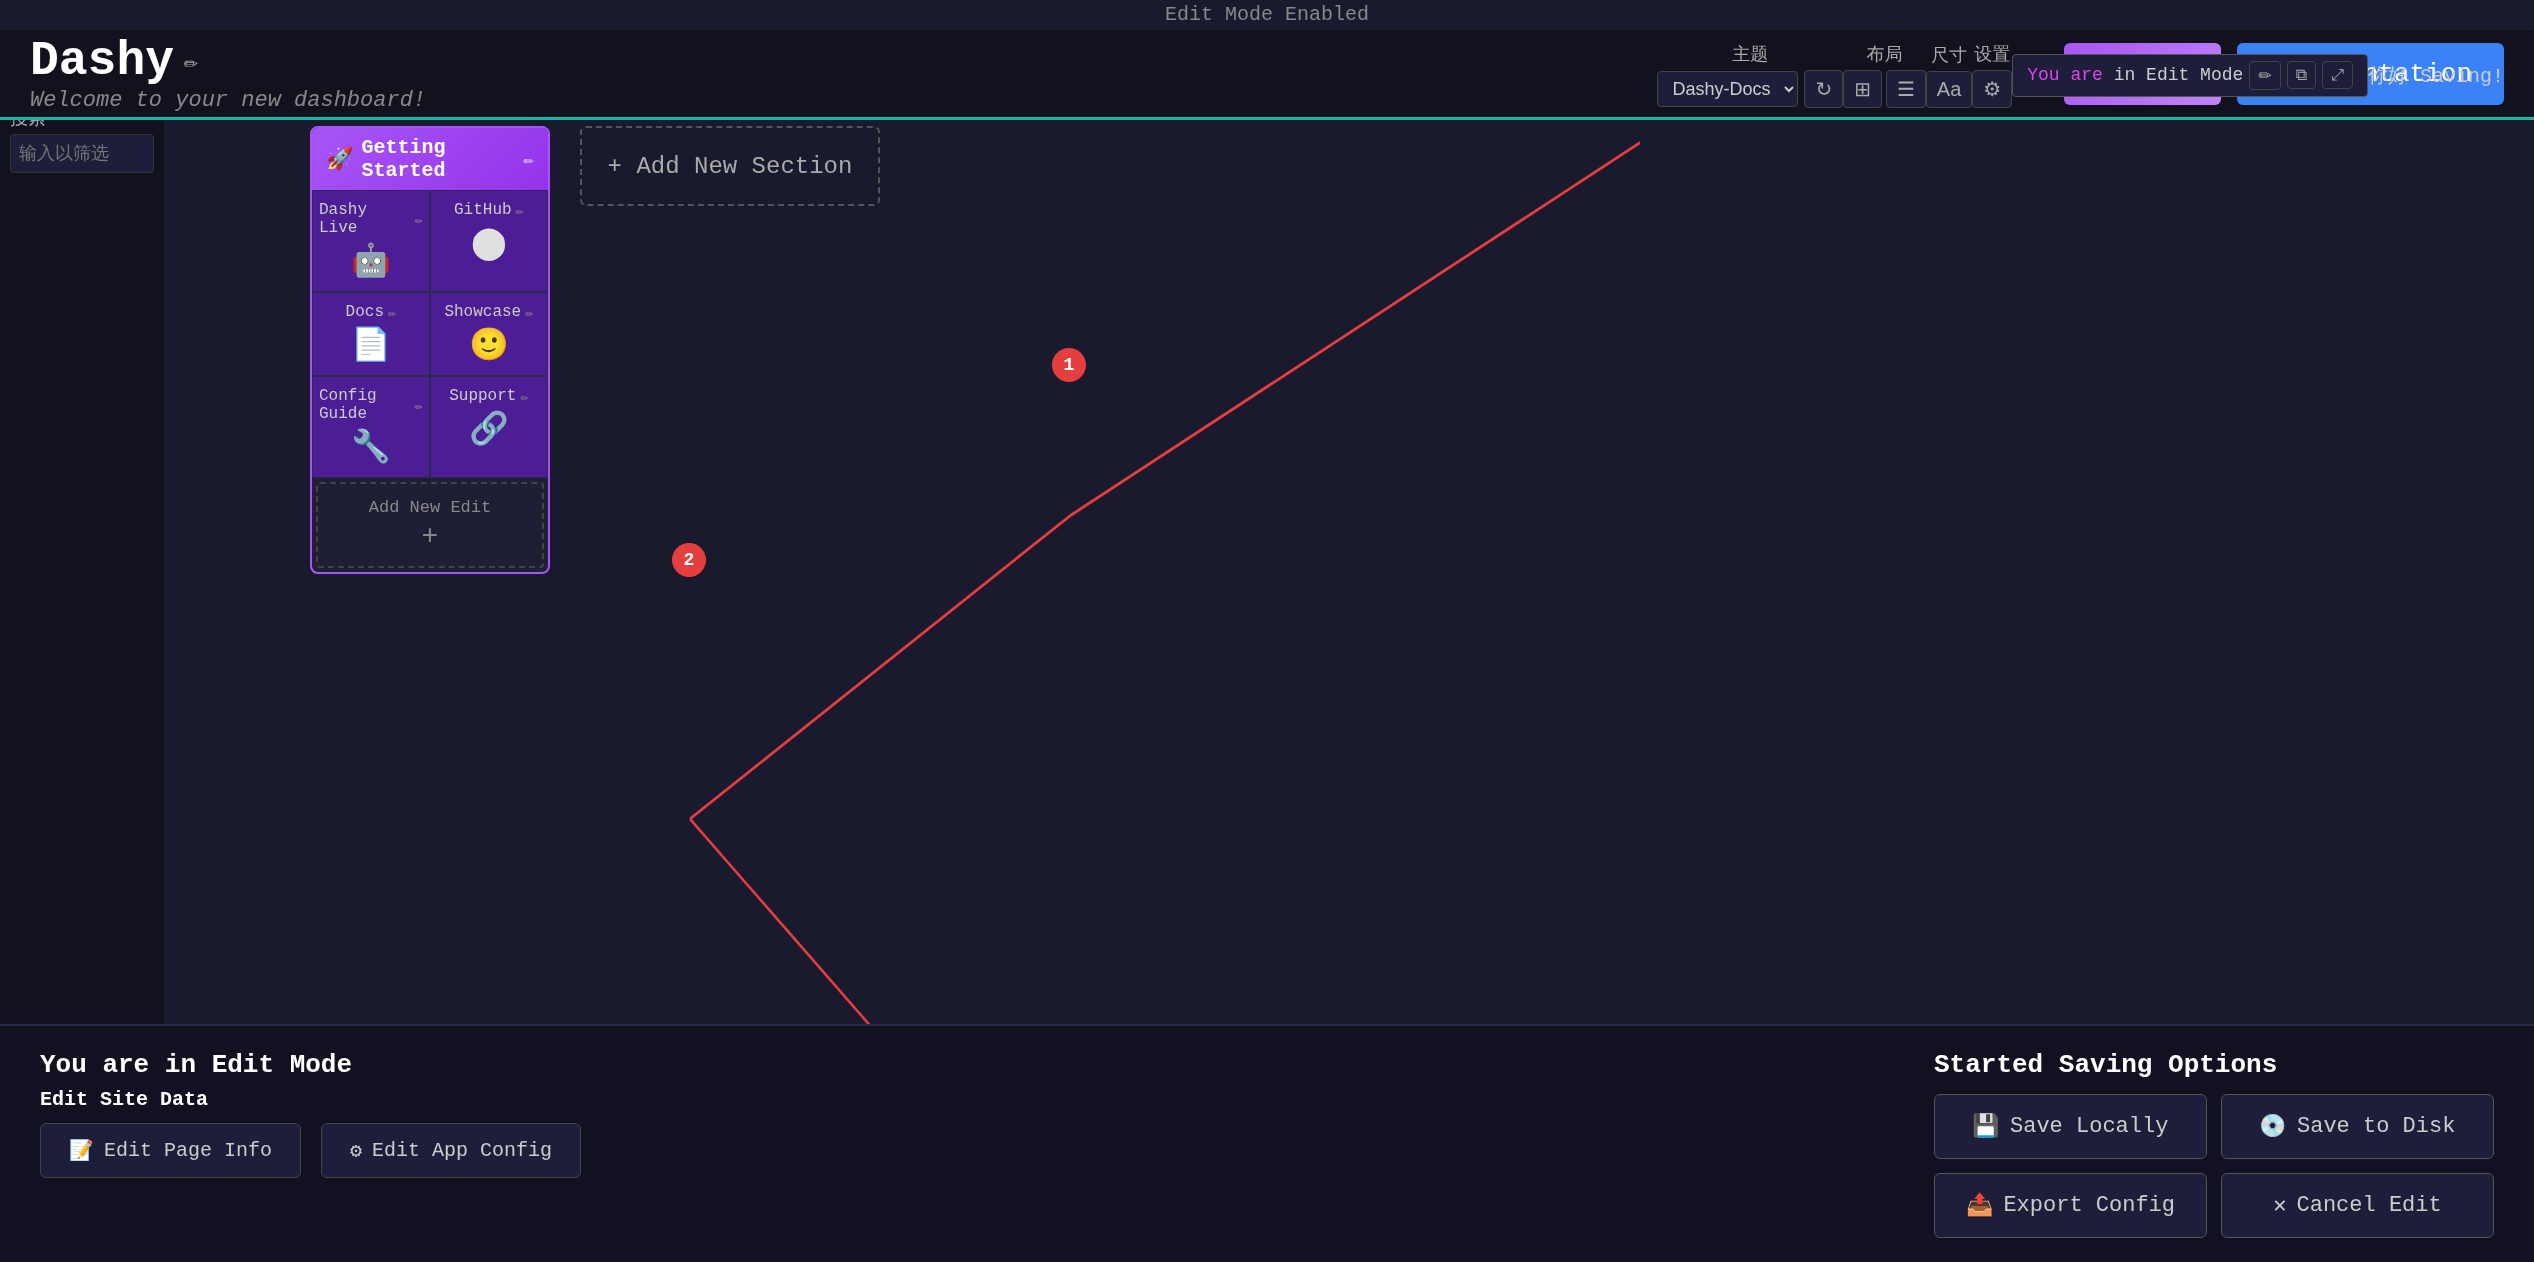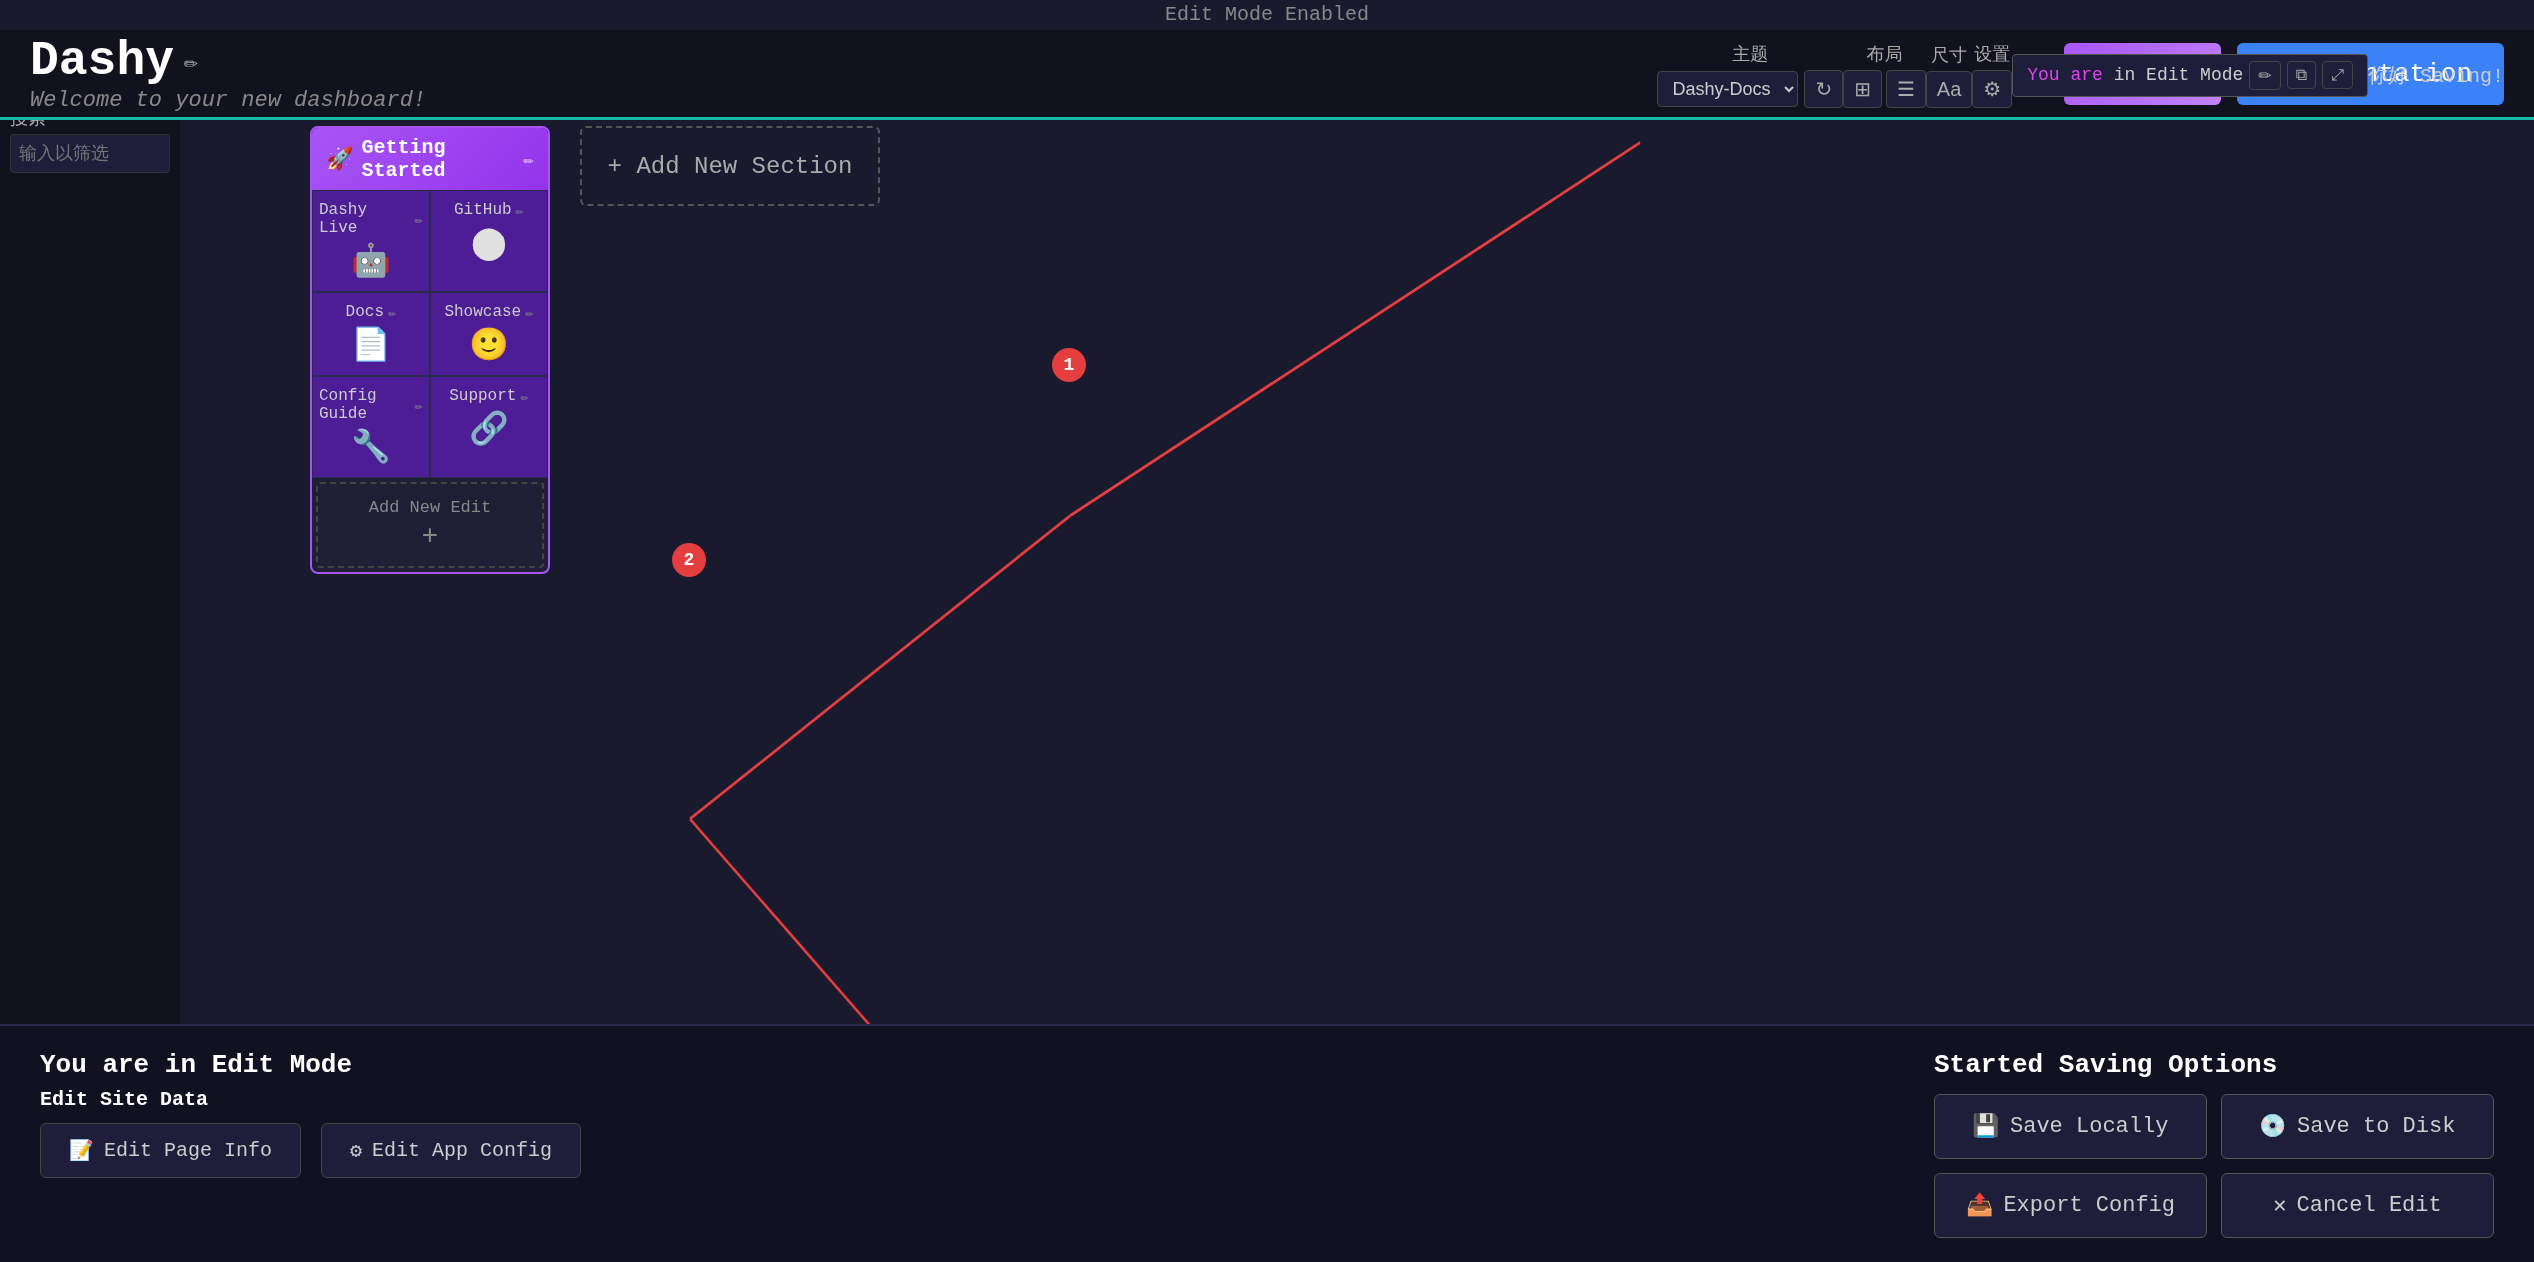--- a/index.html
+++ b/index.html
@@ -72,21 +72,21 @@
       border-radius: 6px;
       cursor: pointer;
       font-family: 'Courier New', monospace;
     }
 
     
     .sidebar {
       position: absolute;
       left: 0;
       top: 96px;
-      width: 180px;
+      width: 164px;
       background: #12121f;
       padding: 10px;
       z-index: 50;
       height: calc(100% - 96px);
     }
     .sidebar-search-label {
       font-size: 18px;
       color: #aaa;
       margin-bottom: 4px;
     }

